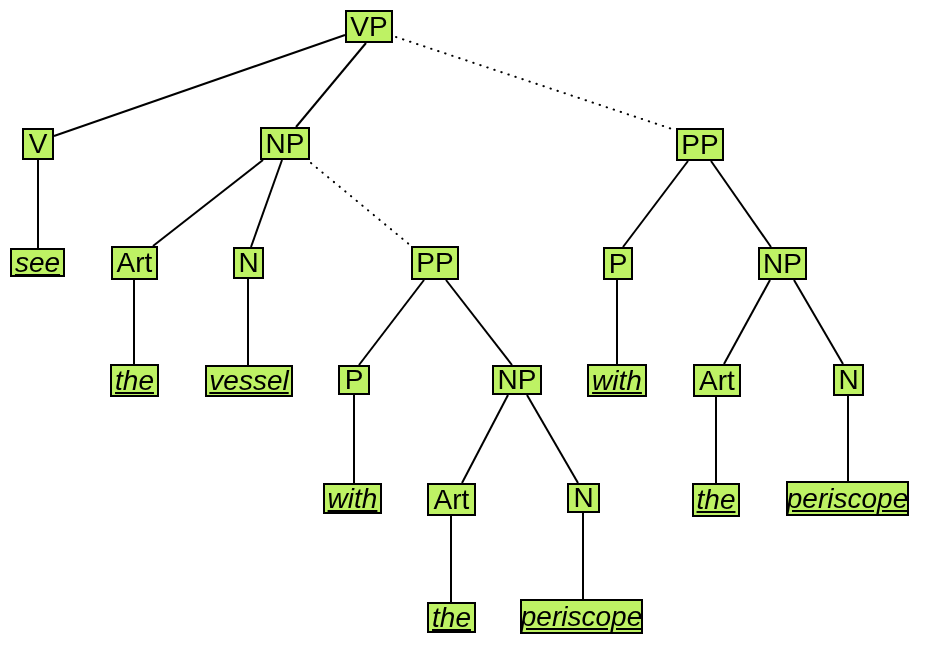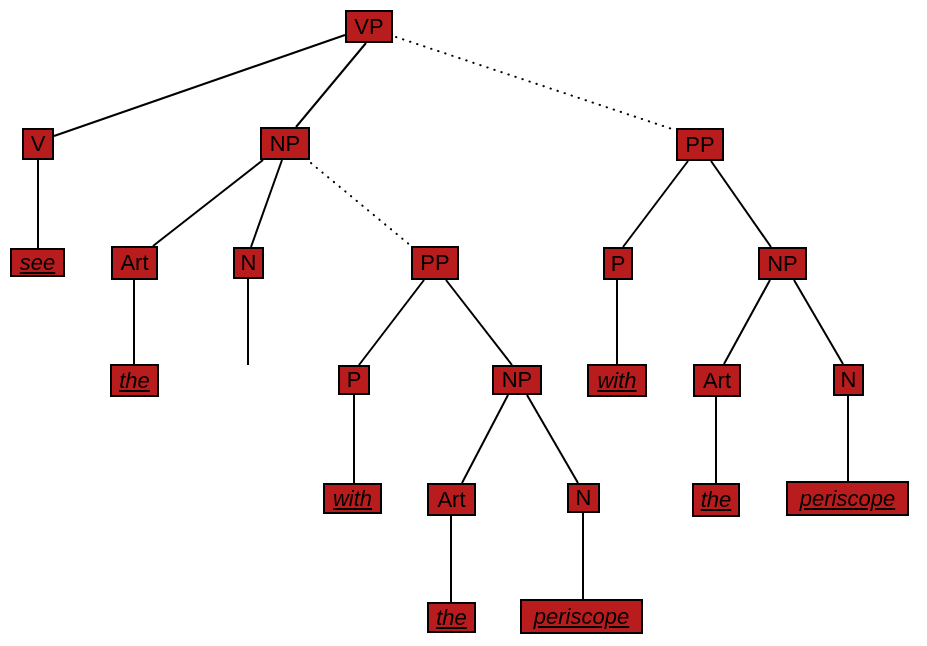--- a/index.html
+++ b/index.html
@@ -28,25 +28,25 @@
     fill: none;
   }
   .edge.dotted {
     stroke-dasharray: 0.4 7;
     stroke-linecap: round;
   }
   .node {
     position: absolute;
     box-sizing: border-box;
     border: 2px solid #000000;
-    background: #b91c1c;
+    background: #bef264;
     display: flex;
     align-items: center;
     justify-content: center;
-    font-size: 22px;
+    font-size: 28px;
     color: #000000;
     white-space: nowrap;
     line-height: 1;
   }
   .node.leaf {
     font-style: italic;
     text-decoration: underline;
   }
 </style>
 </head>
@@ -89,20 +89,21 @@
   <div class="node" style="left:676px;top:128px;width:48px;height:33px">PP</div>
 
   <div class="node leaf" style="left:10px;top:248px;width:55px;height:29px">see</div>
   <div class="node" style="left:111px;top:246px;width:47px;height:34px">Art</div>
   <div class="node" style="left:233px;top:247px;width:31px;height:32px">N</div>
   <div class="node" style="left:411px;top:246px;width:48px;height:34px">PP</div>
   <div class="node" style="left:603px;top:247px;width:30px;height:33px">P</div>
   <div class="node" style="left:758px;top:247px;width:49px;height:33px">NP</div>
 
   <div class="node leaf" style="left:110px;top:364px;width:49px;height:33px">the</div>
+  <div class="node leaf" style="left:205px;top:365px;width:88px;height:32px">vessel</div>
   <div class="node" style="left:338px;top:365px;width:32px;height:30px">P</div>
   <div class="node" style="left:492px;top:365px;width:50px;height:30px">NP</div>
   <div class="node leaf" style="left:587px;top:364px;width:60px;height:33px">with</div>
   <div class="node" style="left:693px;top:364px;width:48px;height:33px">Art</div>
   <div class="node" style="left:833px;top:364px;width:31px;height:32px">N</div>
 
   <div class="node leaf" style="left:323px;top:483px;width:59px;height:31px">with</div>
   <div class="node" style="left:427px;top:483px;width:49px;height:33px">Art</div>
   <div class="node" style="left:567px;top:483px;width:33px;height:30px">N</div>
   <div class="node leaf" style="left:692px;top:483px;width:48px;height:34px">the</div>

